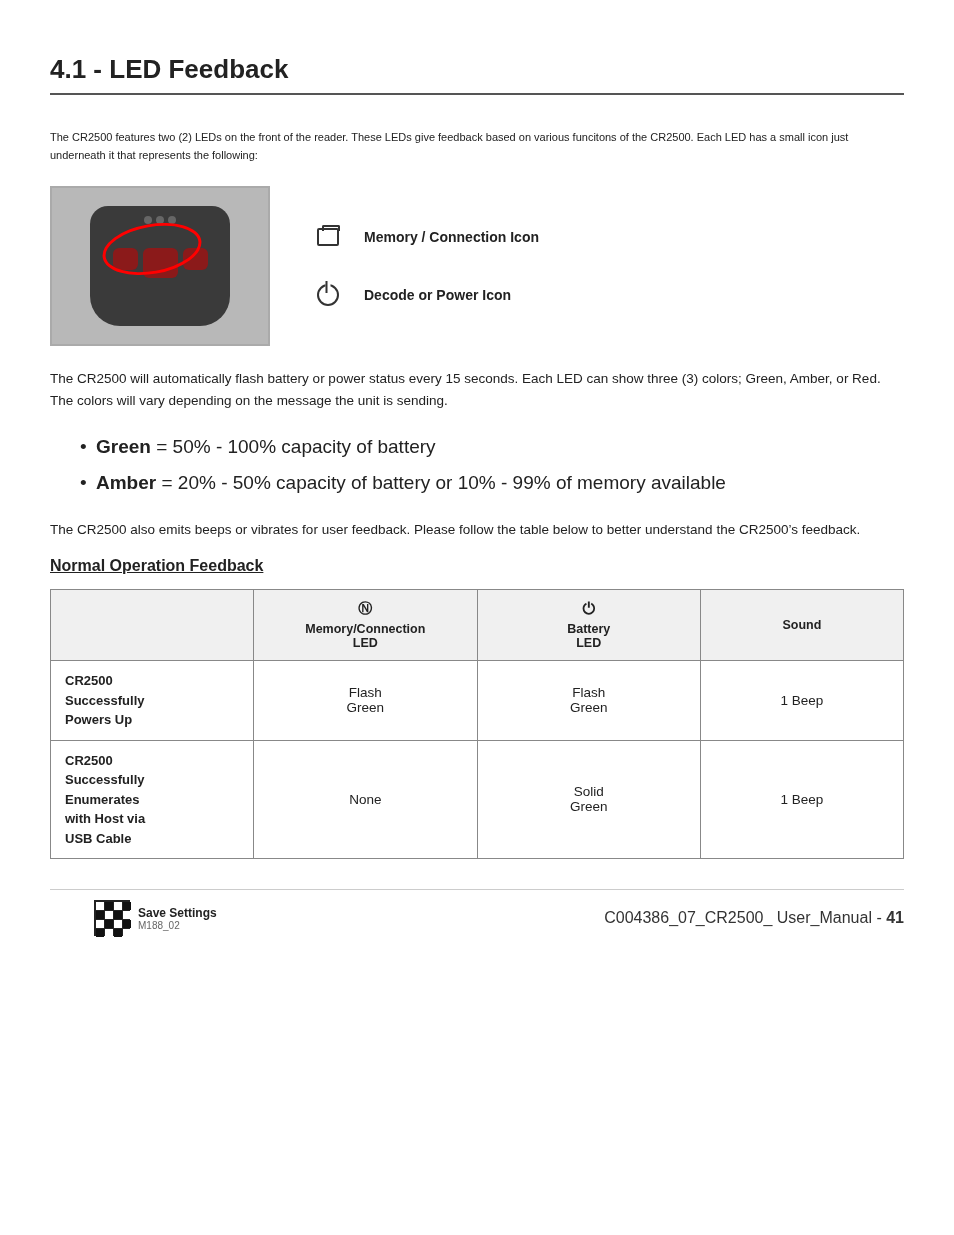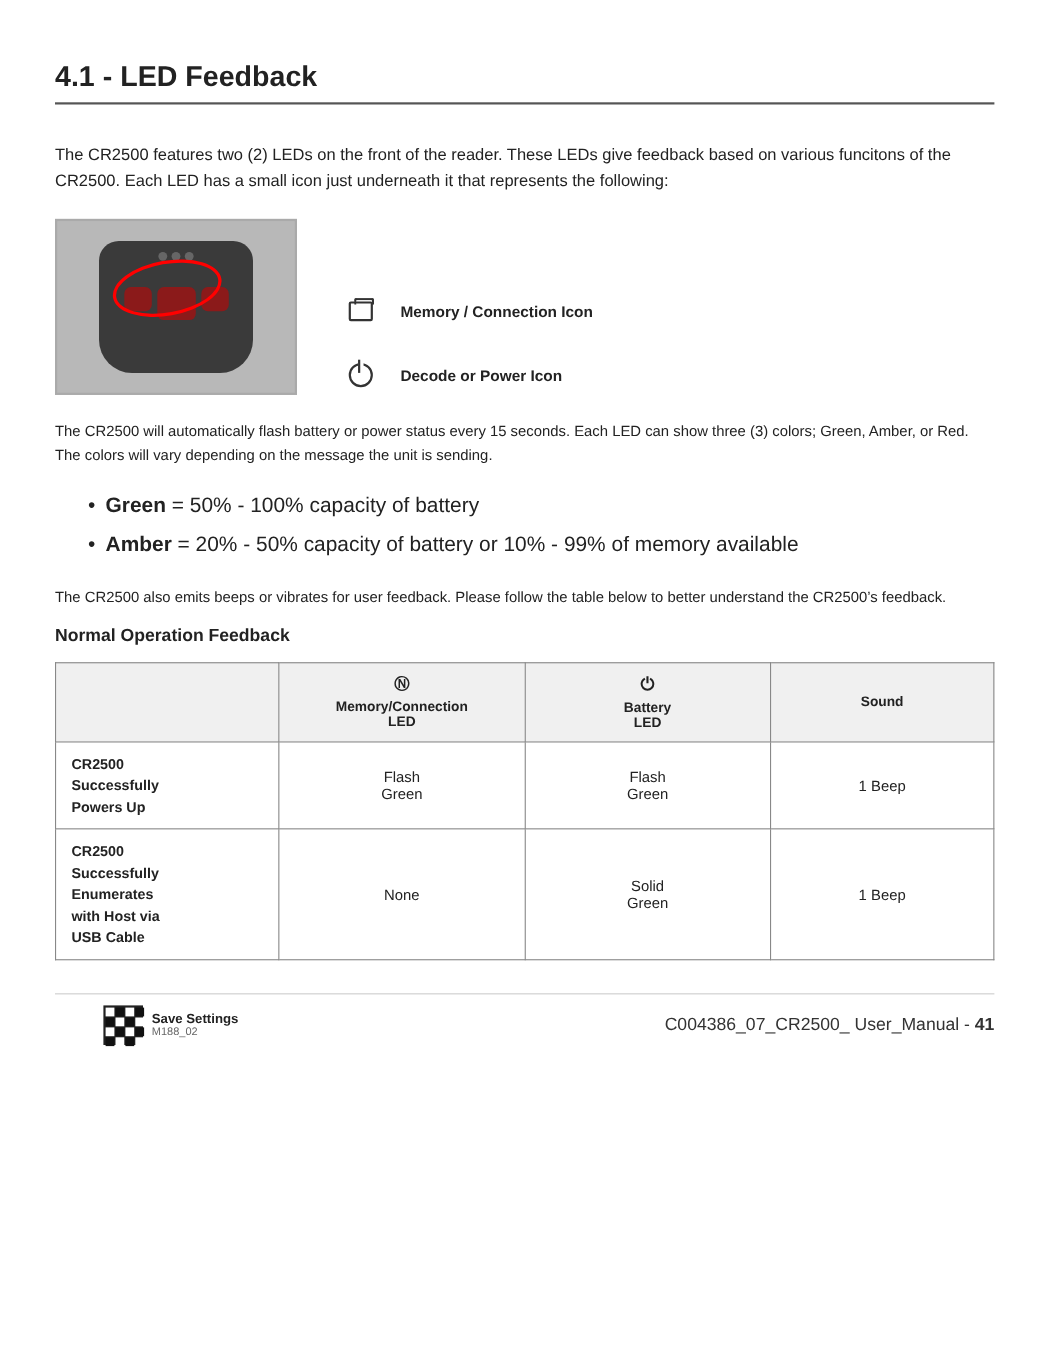--- a/index.html
+++ b/index.html
@@ -16,28 +16,28 @@
       font-size: 26px;
       font-weight: bold;
       margin-bottom: 8px;
     }
     .title-underline {
       border-bottom: 2px solid #555;
       margin-bottom: 18px;
       margin-top: 14px;
     }
     .intro-text {
-      font-size: 15px;
+      font-size: 11px;
       line-height: 1.6;
       margin-bottom: 22px;
       margin-top: 34px;
     }
     .device-section {
       display: flex;
-      align-items: flex-end;
+      align-items: center;
       margin-bottom: 22px;
     }
     .device-image {
       width: 220px;
       height: 160px;
       border: 2px solid #aaa;
       background: #b8b8b8;
       position: relative;
       flex-shrink: 0;
       overflow: hidden;
@@ -139,20 +139,21 @@
       left: 0;
     }
     .bullet-list li strong {
       font-weight: bold;
     }
     .section-heading {
       font-size: 16px;
       font-weight: bold;
       margin-bottom: 14px;
       margin-top: 10px;
+      text-decoration: underline;
     }
     
     .feedback-table {
       width: 100%;
       border-collapse: collapse;
       margin-bottom: 30px;
       font-size: 13.5px;
     }
     .feedback-table th, .feedback-table td {
       border: 1px solid #888;

